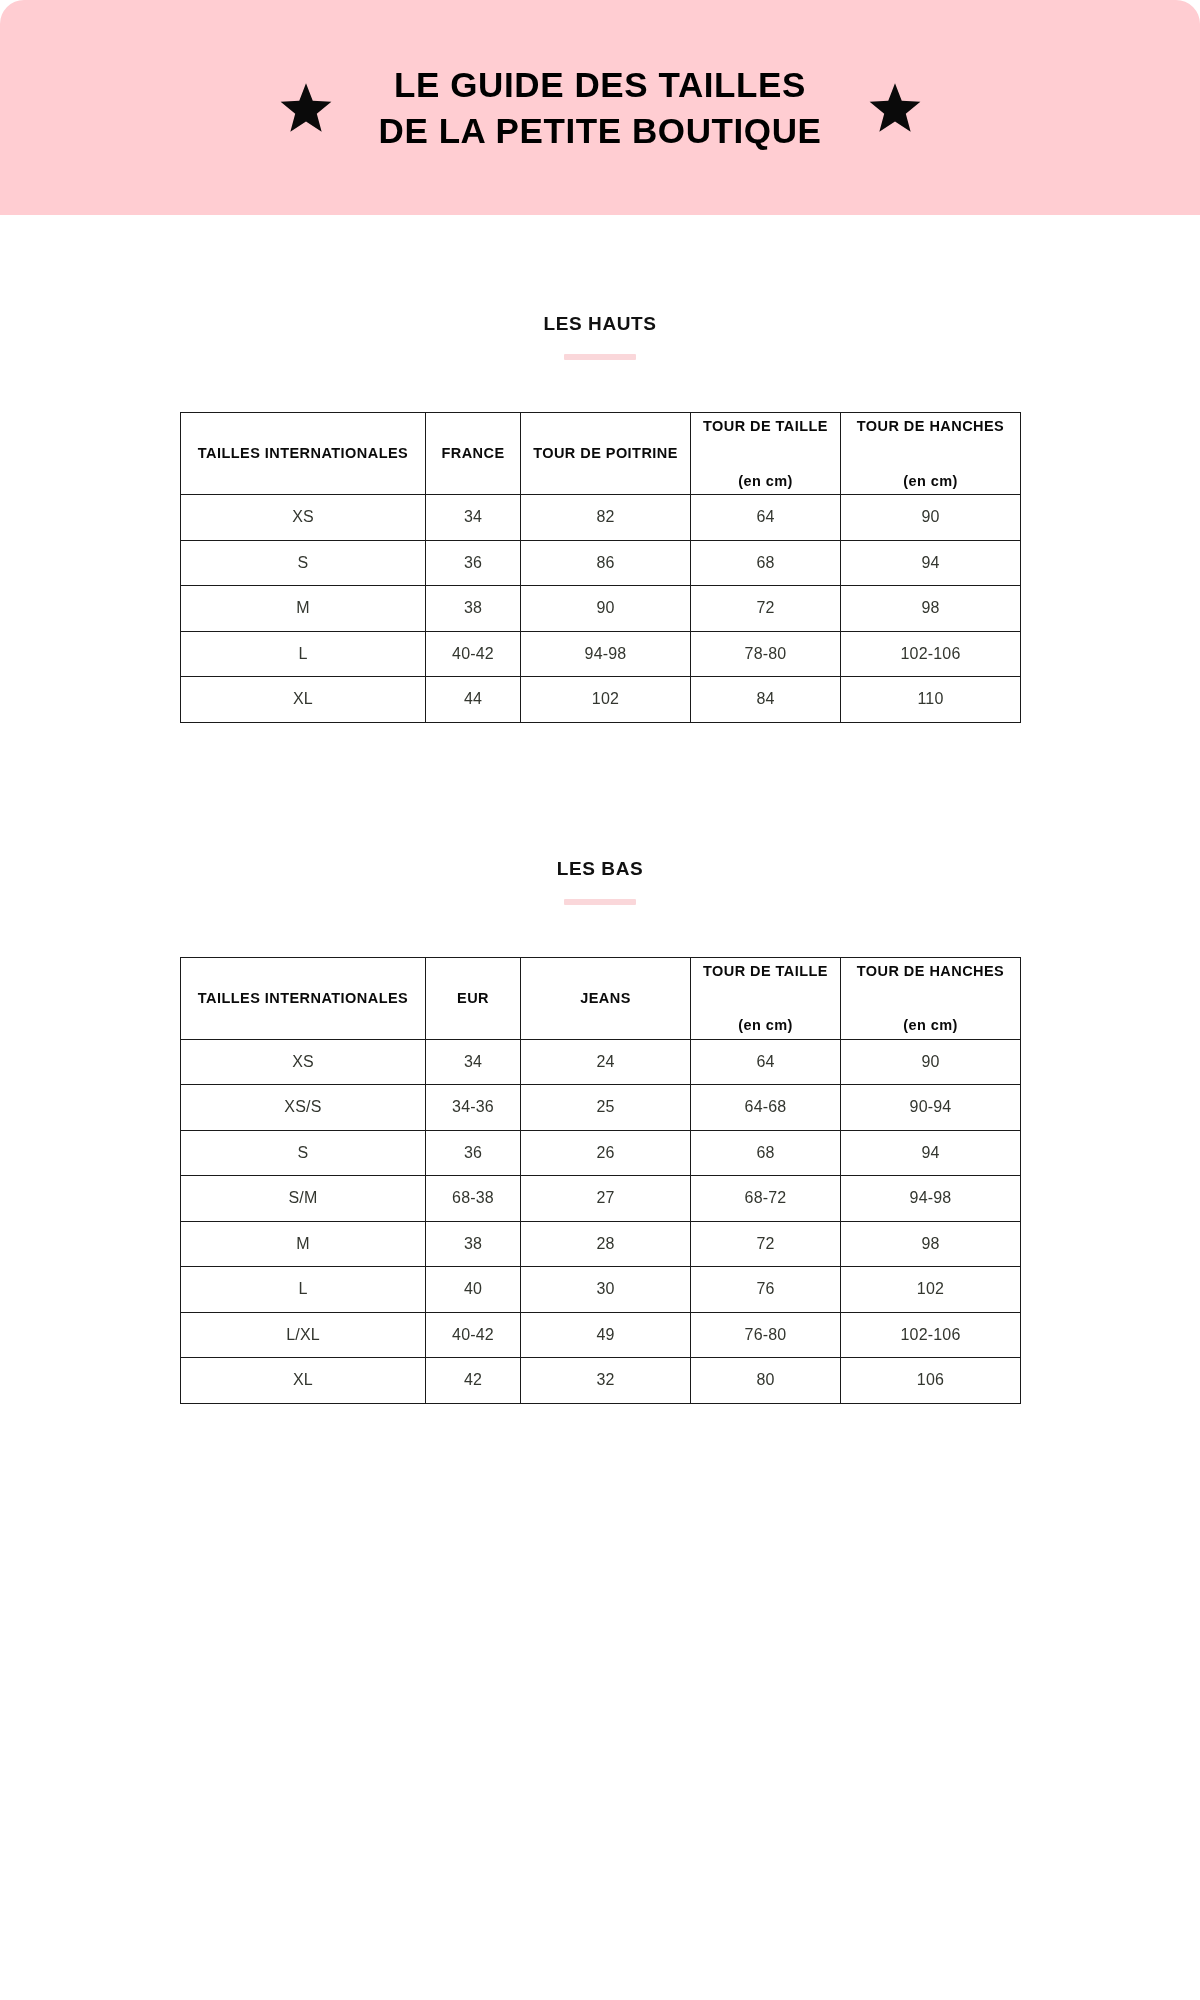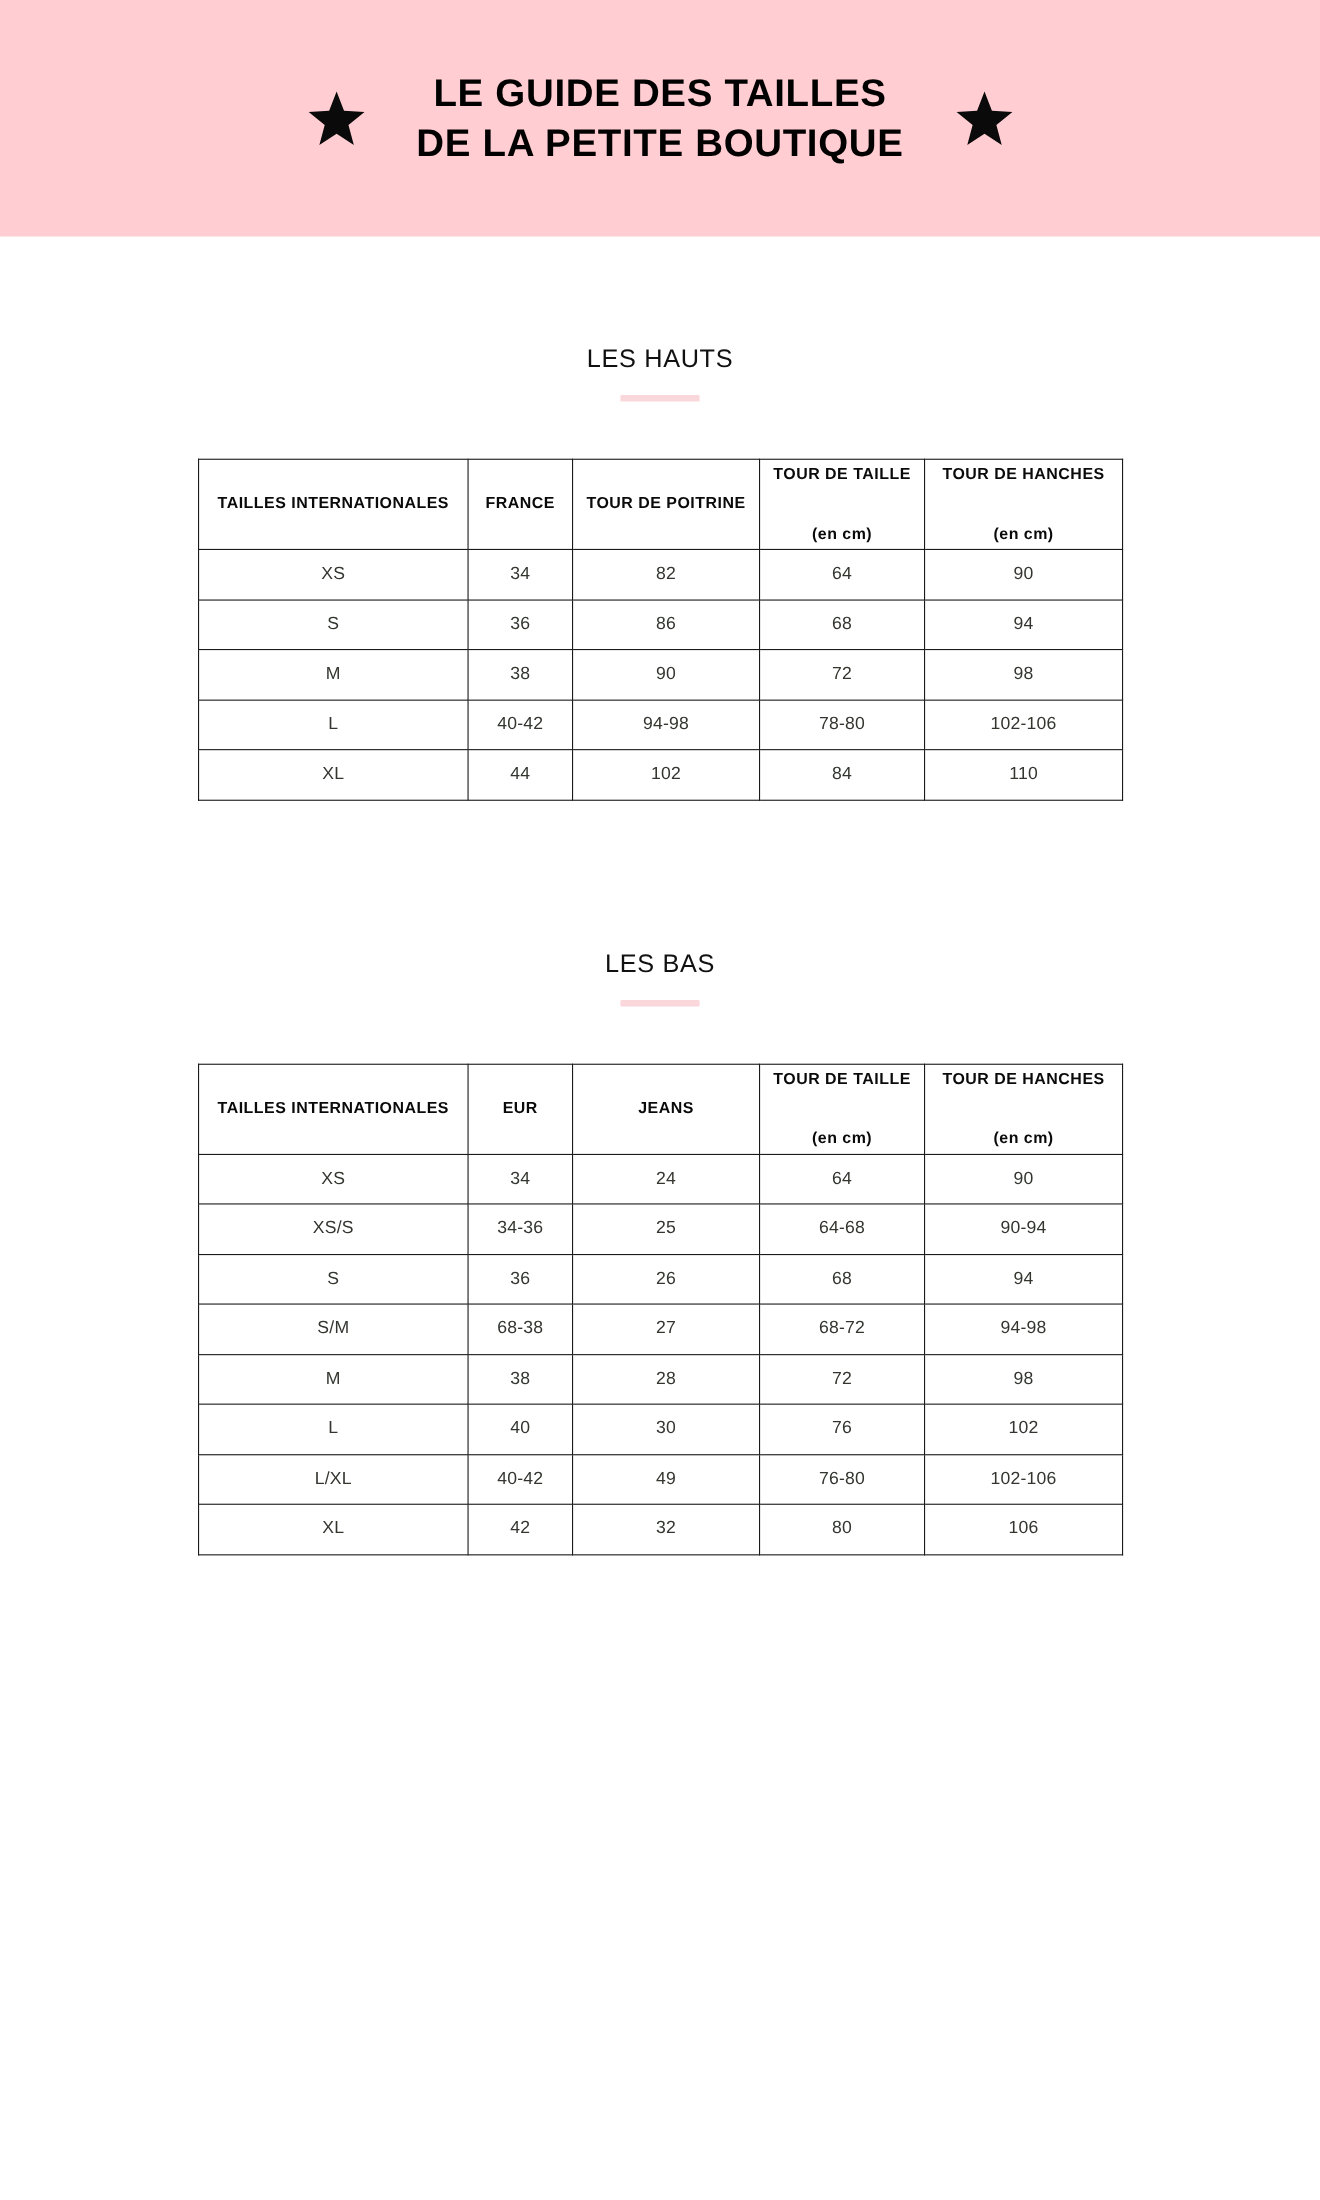--- a/index.html
+++ b/index.html
@@ -10,20 +10,21 @@
     background: #ffffff;
     font-family: "Liberation Sans", sans-serif;
   }
 
   .page {
     position: relative;
     width: 1200px;
     height: 2000px;
     background: #ffffff;
     overflow: hidden;
+    border-radius: 24px;
   }
 
   
   .banner {
     position: relative;
     width: 1200px;
     height: 215px;
     background: #ffcdd2;
     display: flex;
     align-items: center;
@@ -56,22 +57,22 @@
   }
   .banner-title .line { display: block; }
 
   
   .section { width: 1200px; }
 
   .section-title {
     text-align: center;
     color: #111111;
     font-family: "Liberation Sans", sans-serif;
-    font-weight: normal;
-    font-size: 23px;
+    font-weight: bold;
+    font-size: 19px;
     letter-spacing: 0.6px;
   }
 
   .title-rule {
     width: 72px;
     height: 6px;
     background: #fad7da;
     margin: 19px auto 0 auto;
     border-radius: 1px;
   }

